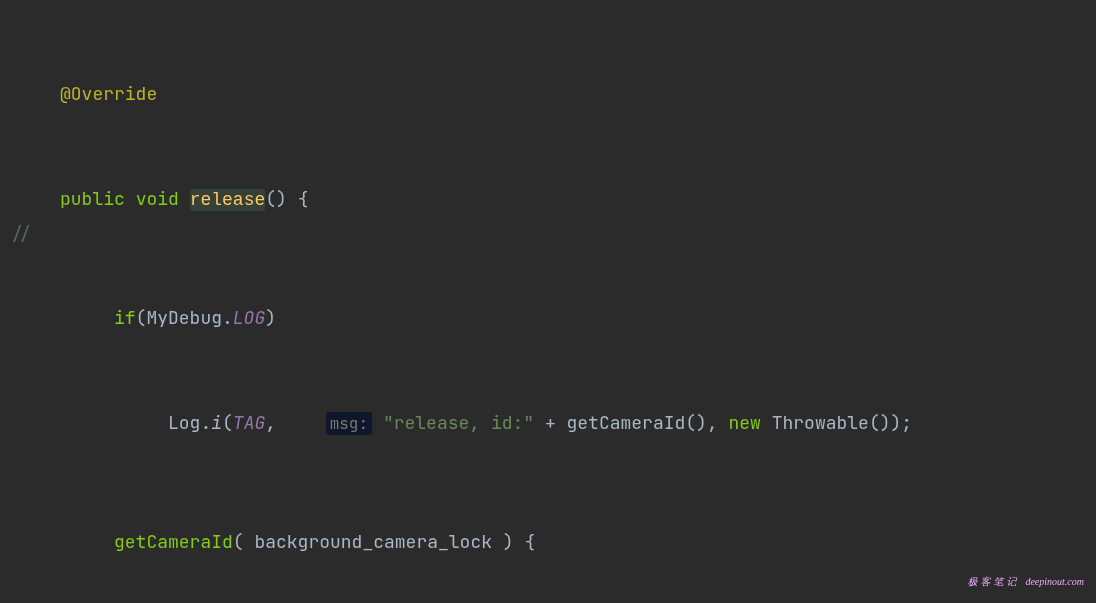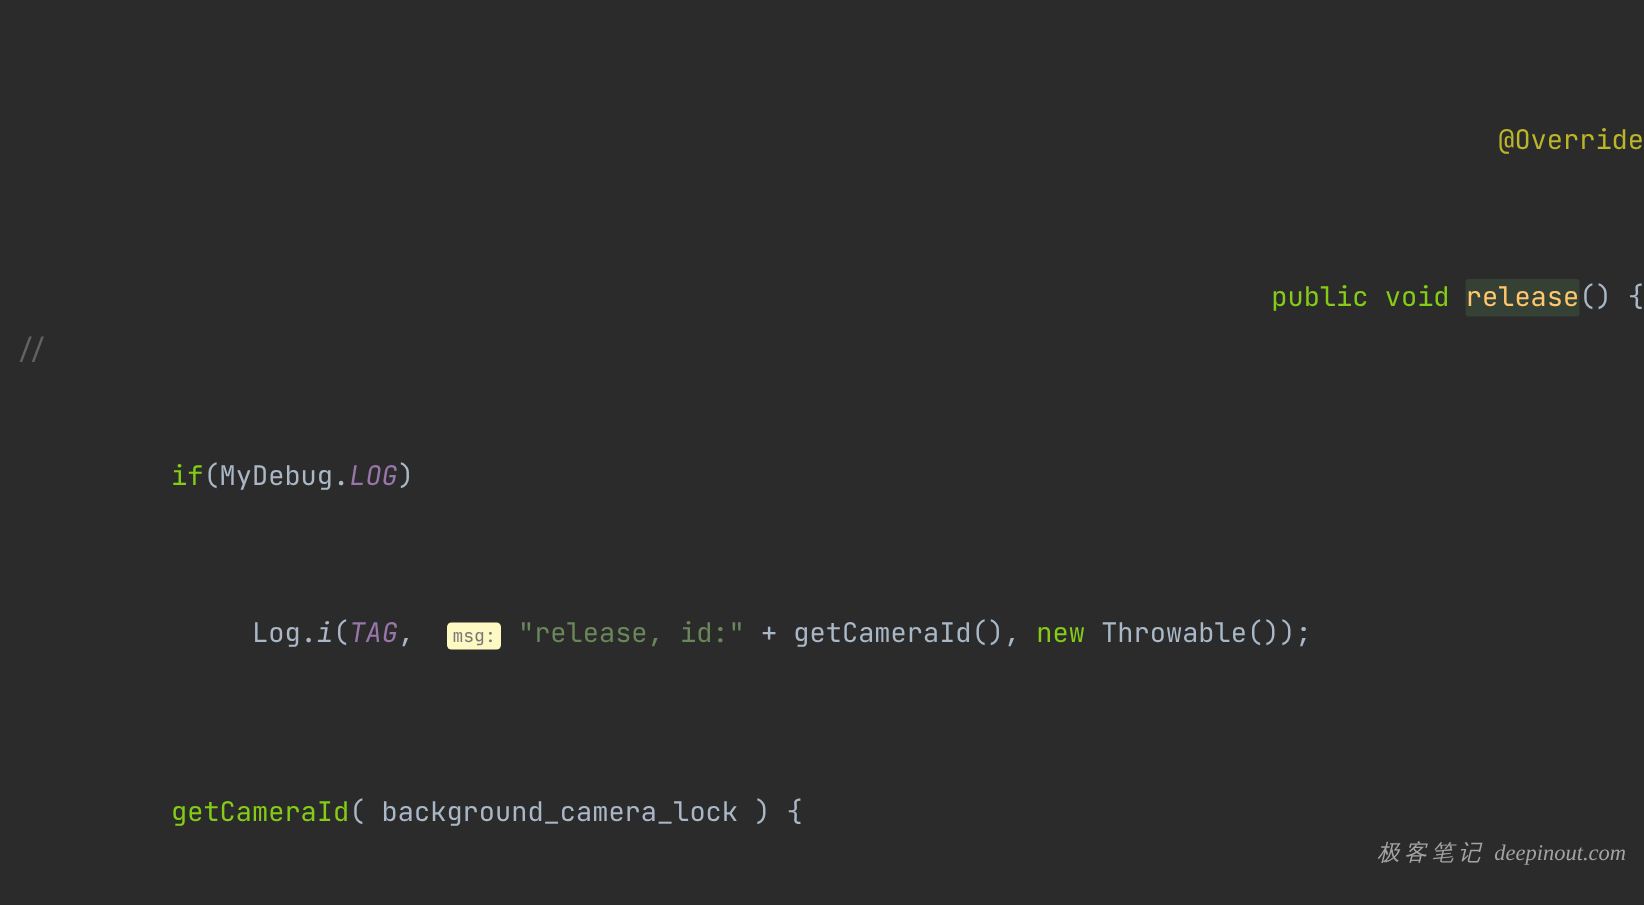--- a/index.html
+++ b/index.html
@@ -33,49 +33,51 @@
     }
     .code-area {
       flex: 1;
       padding-top: 6px;
       padding-left: 20px;
       white-space: pre;
     }
     .line {
       height: 35px;
     }
-    .indent1 { padding-left: 0px; text-align: right; }
+    .indent1 { padding-left: 0px; }
     .indent2 { padding-left: 54px; margin-top: 14px; }
     .indent3 { padding-left: 108px; }
     .annotation { color: #bbb529; }
     .keyword { color: #84cc16; }
     .method-decl { color: #ffc66d; }
     .static-call { font-style: italic; color: #a9b7c6; }
     .static-field { color: #9876aa; font-style: italic; }
     .param-hint {
       color: #787878;
-      background: #fef9c3;
+      background: #0f172a;
       border-radius: 3px;
       padding: 1px 4px;
-      font-size: 12px;
+      font-size: 16px;
       font-style: normal;
+      margin-left: 28px;
     }
     .string { color: #6a8759; }
     .default { color: #a9b7c6; }
     .highlight-bg {
       background: #344134;
       border-radius: 2px;
       padding: 1px 0;
+      font-family: Liberation Mono, monospace;
     }
     .watermark {
       position: absolute;
-      bottom: 16px;
+      bottom: 4px;
       right: 12px;
-      color: #a3a3a3;
-      font-size: 15px;
+      color: #f0abfc;
+      font-size: 10px;
       font-family: "SimSun", serif;
       font-style: italic;
     }
     .watermark .cn { letter-spacing: 3px; margin-right: 6px; }
   </style>
 </head>
 <body>
 
 <div class="editor">
   <div class="gutter">

